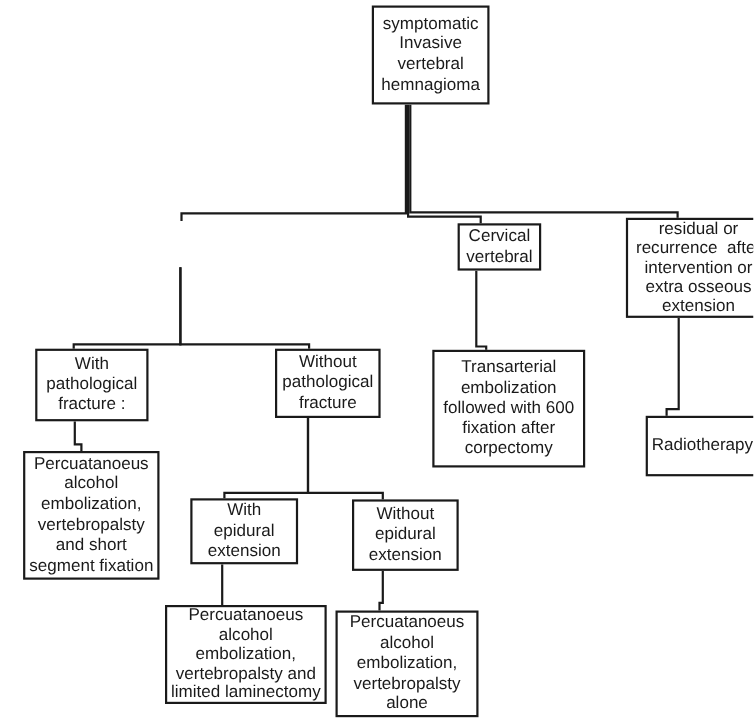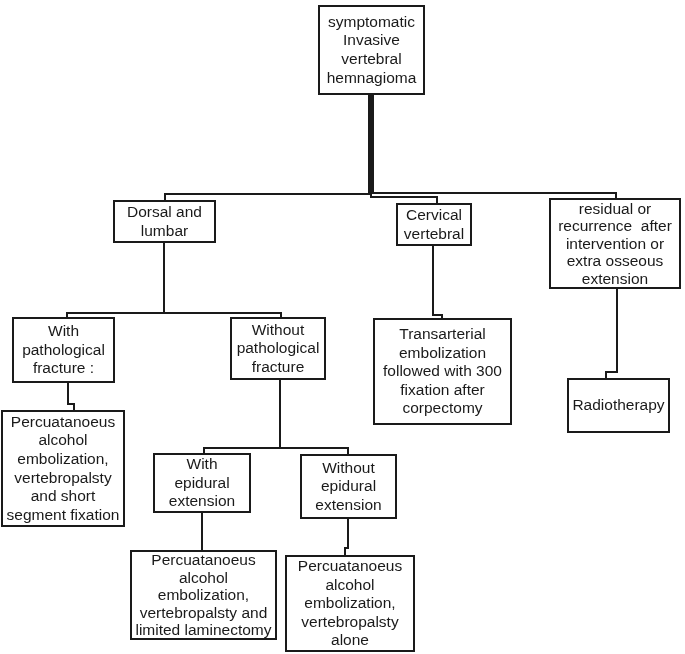--- a/index.html
+++ b/index.html
@@ -15,20 +15,21 @@
   #edges polyline{fill:none;stroke:#1a1a1a;stroke-width:2;}
   .node{
     position:absolute;
     box-sizing:border-box;
     border:2px solid #1a1a1a;
     background:#ffffff;
     display:flex;align-items:center;justify-content:center;
     text-align:center;
     font-size:15.5px;line-height:1.2;
     z-index:2;
+    margin-left:20px;
   }
   .node span{white-space:pre-wrap;display:block;width:100%;}
   .node.tight{line-height:1.13;justify-content:center;}
 </style>
 </head>
 <body>
 
 <div id="canvas">
 
   <svg id="edges" viewBox="0 0 685 654">
@@ -46,24 +47,20 @@
     <polyline points="617,289 617,372 606,372 606,379"></polyline>
   </svg>
 
   <div class="node" style="left:318px;top:5px;width:107px;height:90px">
     <span>symptomatic
 Invasive
 vertebral
 hemnagioma</span>
   </div>
 
-  <div class="node" style="left:113px;top:200px;width:103px;height:43px">
-    <span>Dorsal and
-lumbar</span>
-  </div>
 
   <div class="node" style="left:396px;top:203px;width:76px;height:43px">
     <span>Cervical
 vertebral</span>
   </div>
 
   <div class="node tight" style="left:549px;top:198px;width:132px;height:91px">
     <span>residual or
 recurrence  after
 intervention or
@@ -79,21 +76,21 @@
 
   <div class="node" style="left:230px;top:317px;width:96px;height:63px">
     <span>Without
 pathological
 fracture</span>
   </div>
 
   <div class="node" style="left:373px;top:318px;width:139px;height:107px">
     <span>Transarterial
 embolization
-followed with 300
+followed with 600
 fixation after
 corpectomy</span>
   </div>
 
   <div class="node" style="left:567px;top:378px;width:103px;height:55px">
     <span>Radiotherapy</span>
   </div>
 
   <div class="node" style="left:1px;top:410px;width:124px;height:117px">
     <span>Percuatanoeus

